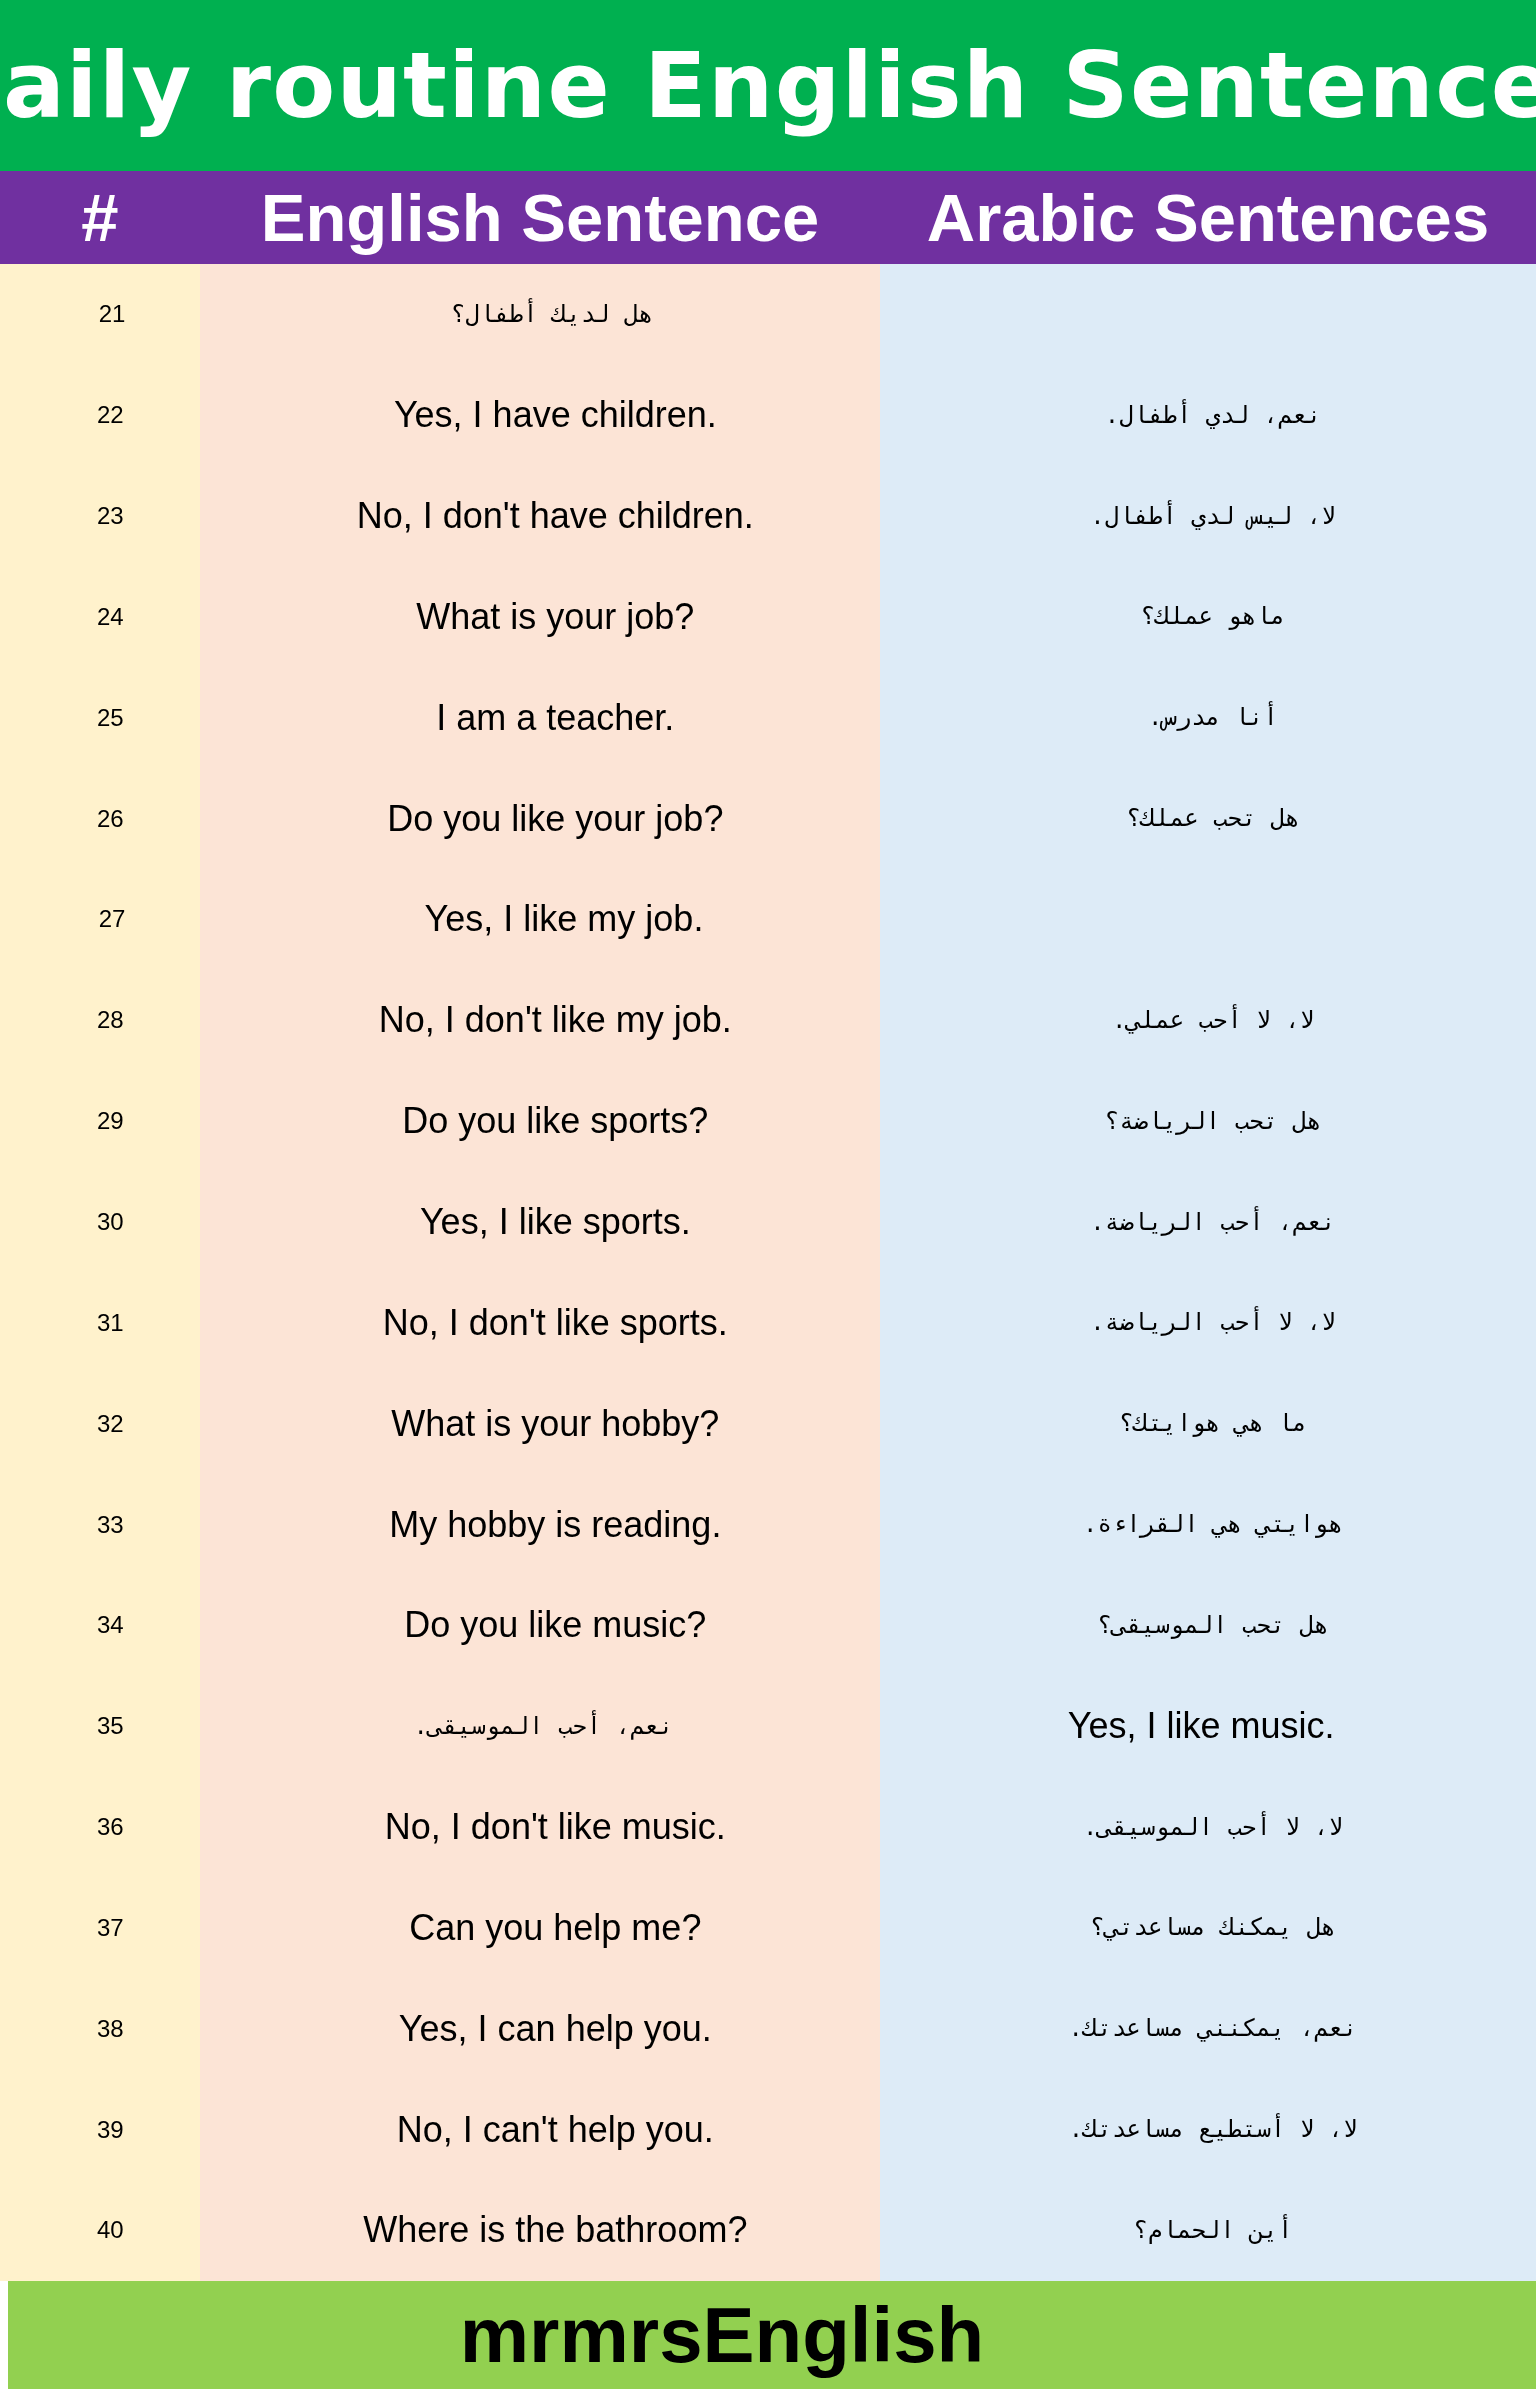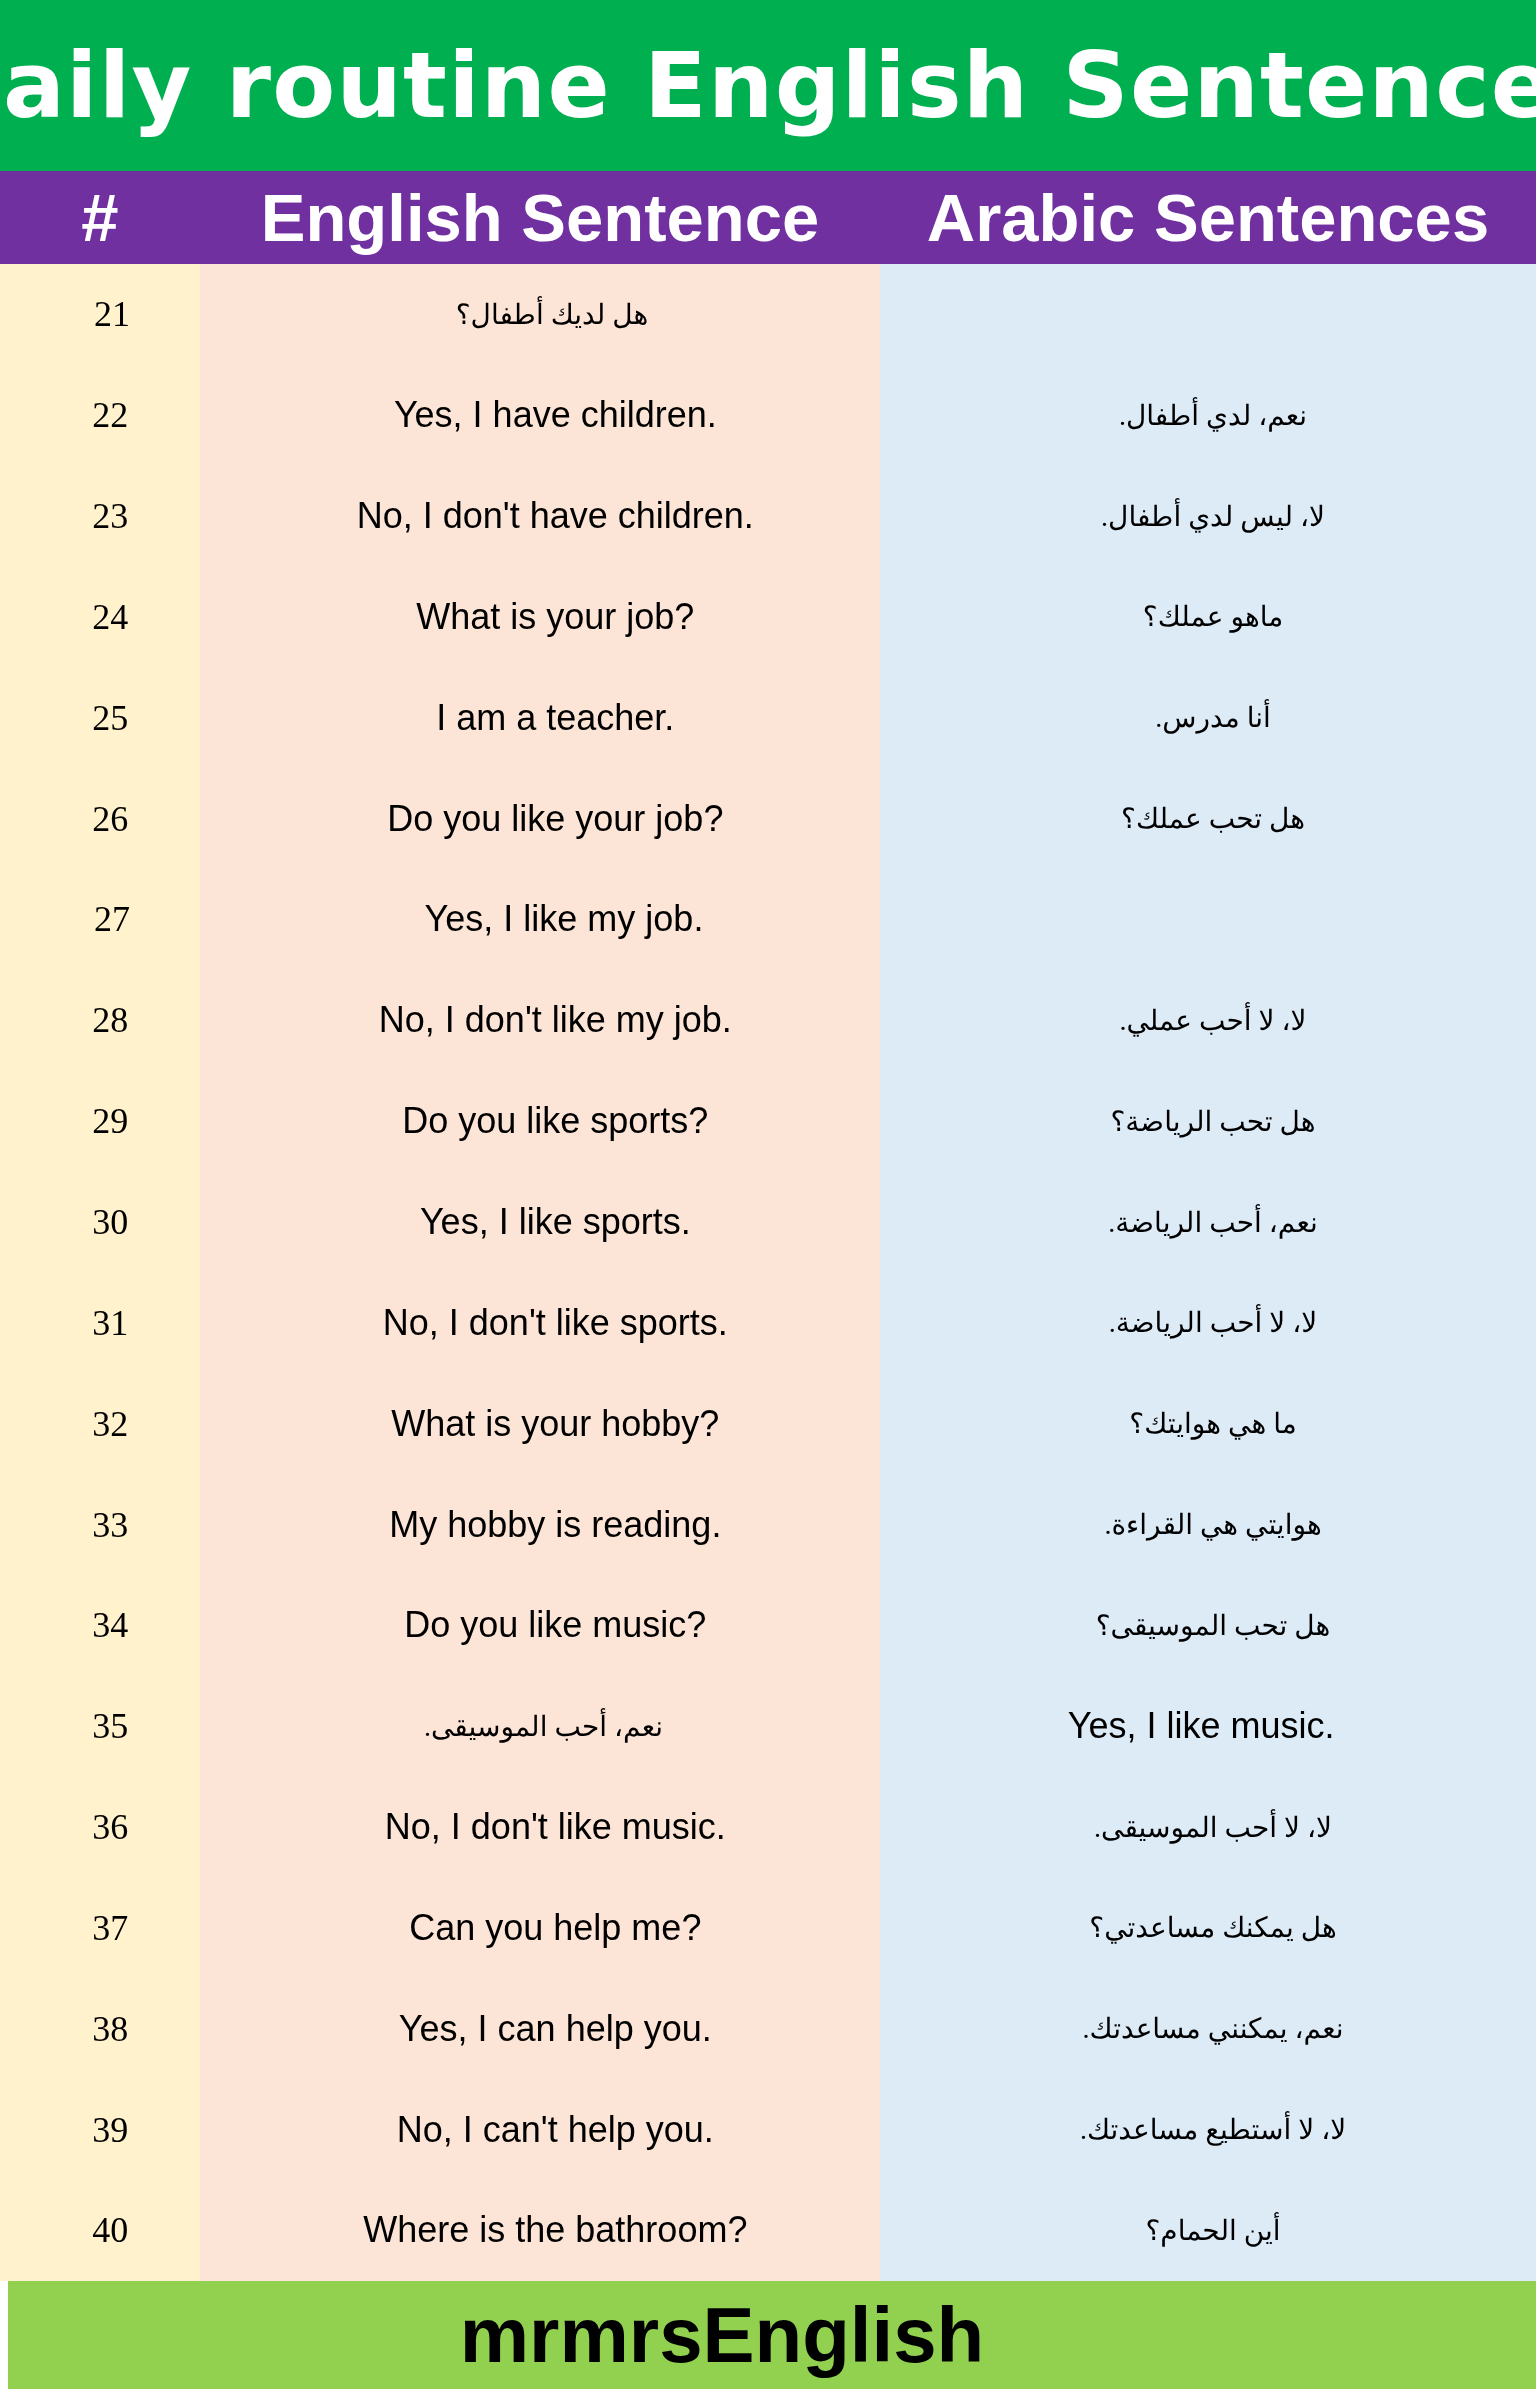--- a/index.html
+++ b/index.html
@@ -39,23 +39,23 @@
     .bg-en  { left: 200px; width: 680px; background: #FCE4D6; }
     .bg-ar  { left: 880px; width: 656px; background: #DDEBF7; }
 
     .row {
       position: relative; flex: 1 1 0; display: flex; align-items: center;
     }
     .cell {
       display: flex; align-items: center; justify-content: center;
       color: #000000; white-space: nowrap; height: 100%;
     }
-    .cell.num { width: 224px; font-family: Liberation Serif, serif; font-size: 36px; }
+    .cell.num { width: 224px; font-family: Liberation Sans, sans-serif; font-size: 24px; }
     .cell.en  { width: 680px; font-family: "Liberation Sans", sans-serif; font-size: 36px; }
-    .cell.ar  { width: 656px; font-family: Liberation Serif, serif; font-size: 28px; direction: rtl; }
+    .cell.ar  { width: 656px; font-family: Liberation Mono, monospace; font-size: 24px; direction: rtl; }
 
     .footer-band {
       position: absolute; left: 0; top: 2281px; width: 1536px; height: 108px;
       background: #92D050;
       display: flex; align-items: center; justify-content: center; margin-left: 8px;
     }
     .footer-text {
       color: #000000; font-family: "Liberation Sans", sans-serif; font-weight: bold;
       font-size: 78px; white-space: nowrap; padding-right: 108px;
     }

